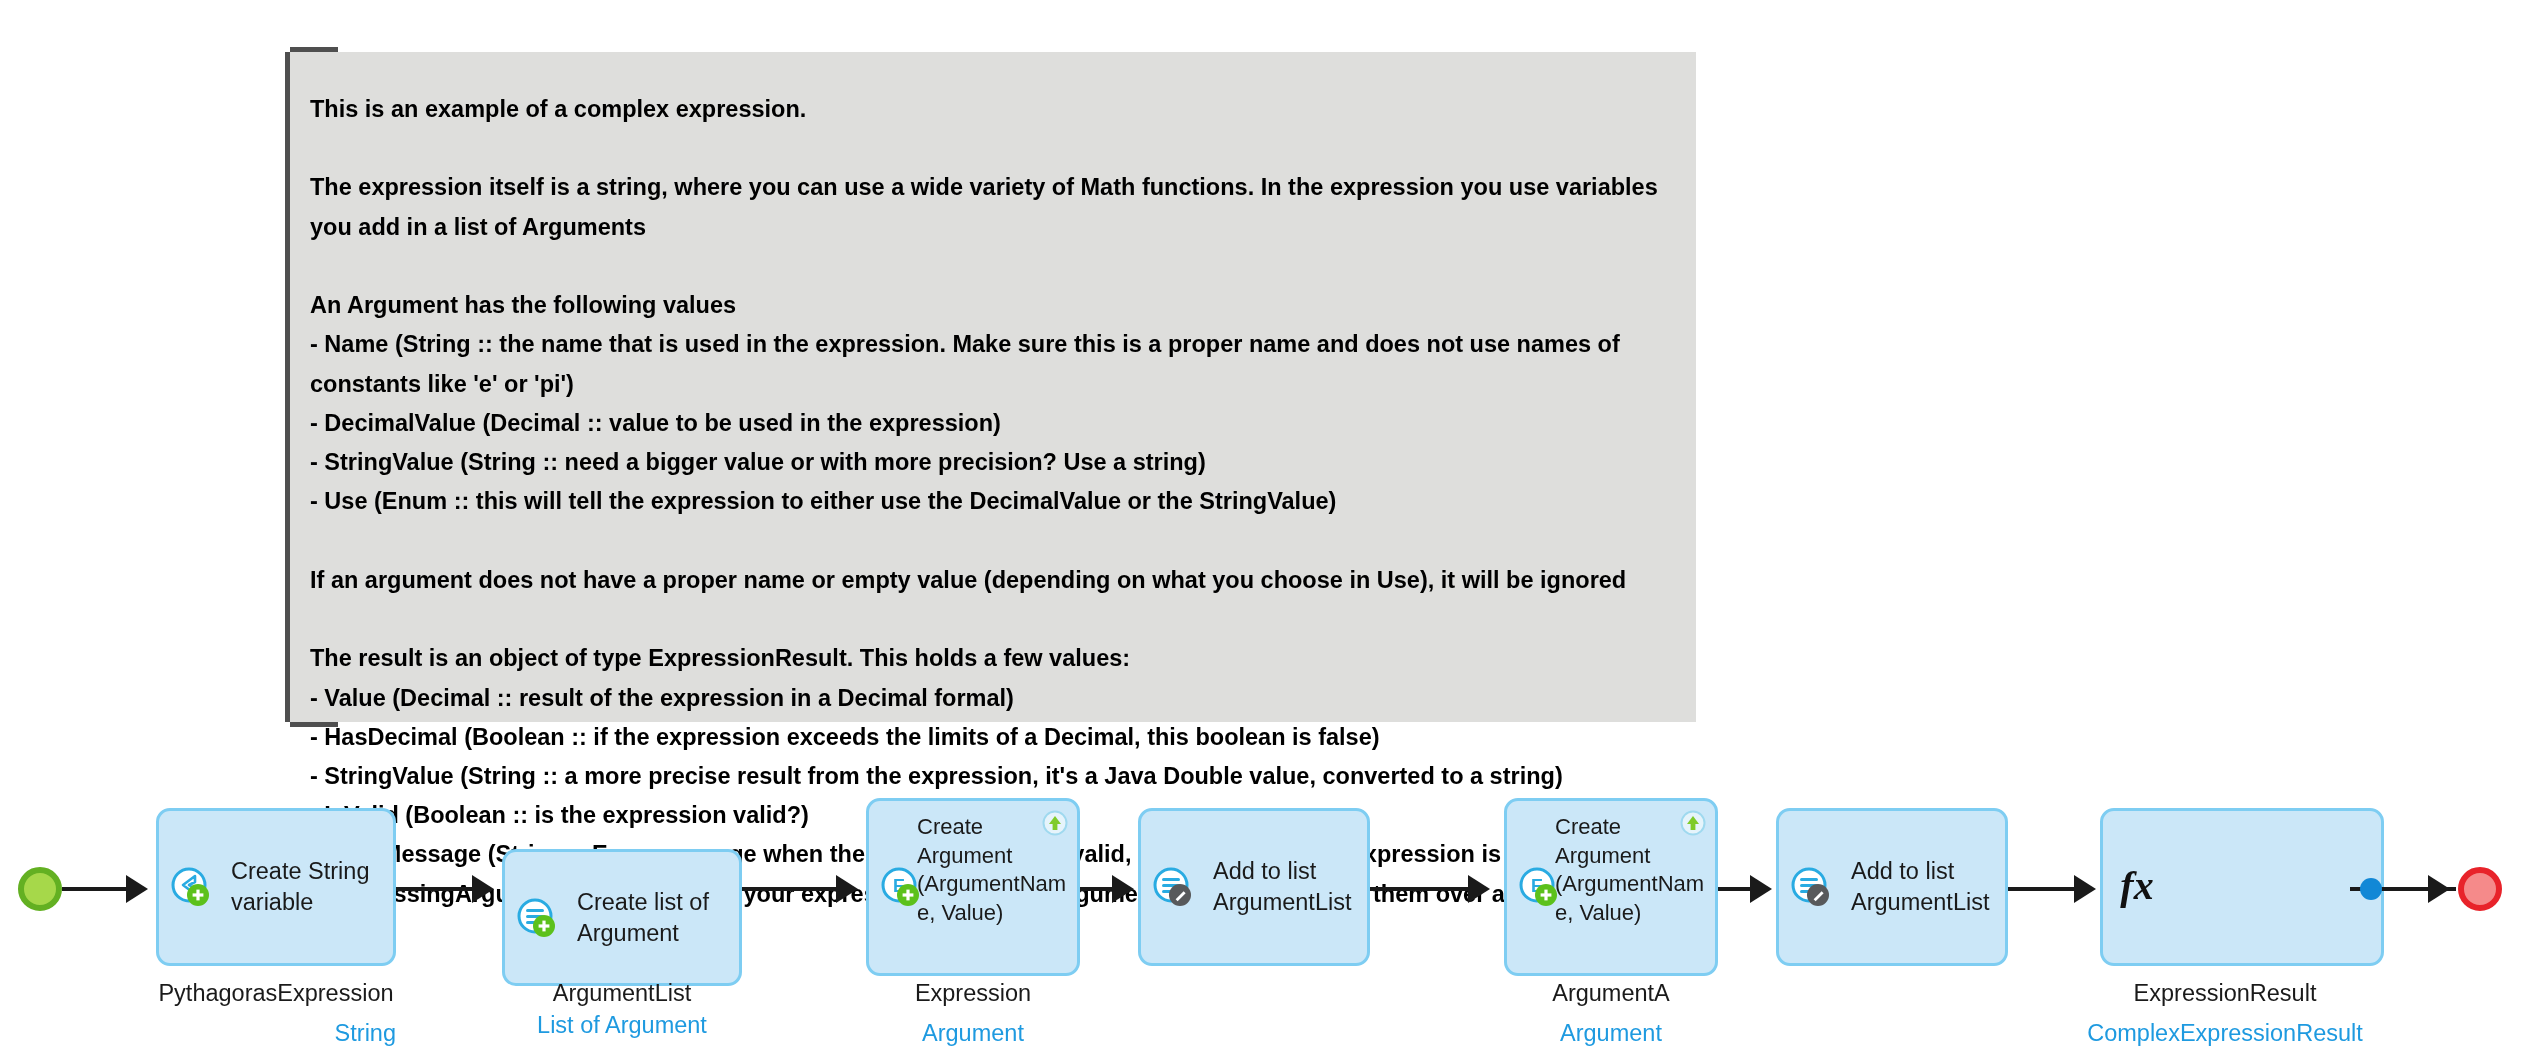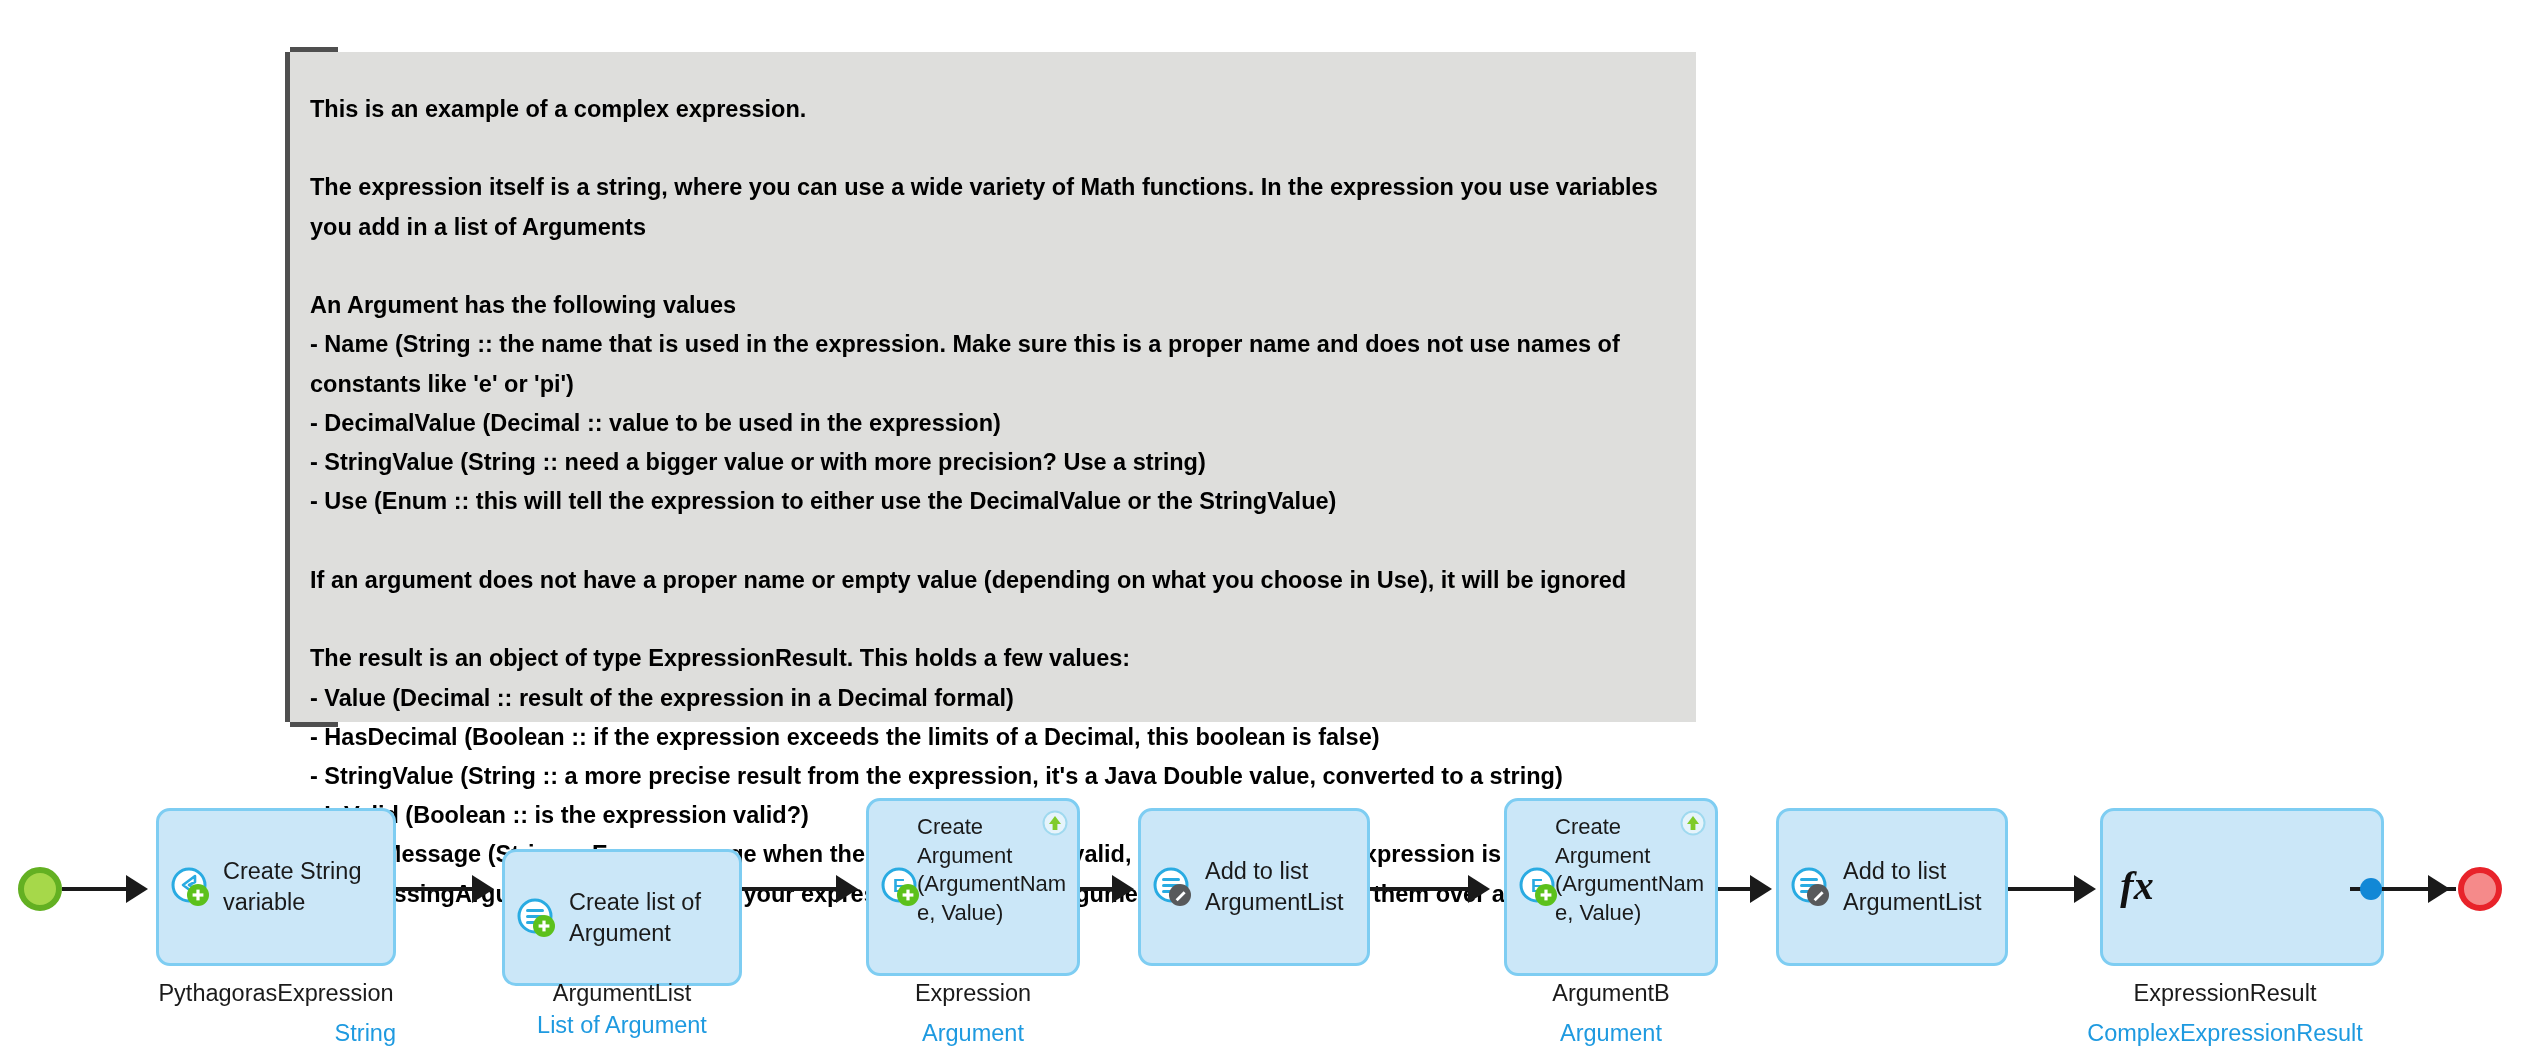--- a/index.html
+++ b/index.html
@@ -66,21 +66,21 @@
     border-radius: 14px;
     box-shadow: 0 0 0 0 transparent;
   }
   .node-inner {
     position: relative;
     width: 100%;
     height: 100%;
   }
   .node-label {
     position: absolute;
-    left: 64px;
+    left: 72px;
     right: 8px;
     top: 50%;
     transform: translateY(-50%);
     font-size: 23.5px;
     line-height: 1.33;
     color: #1a1a1a;
     white-space: pre-line;
     font-family: "Liberation Sans", sans-serif;
   }
   .node-label.tall {
@@ -286,21 +286,21 @@
             <circle cx="14" cy="14" r="11.5" fill="#e6f4fb" stroke="#9fd9ef" stroke-width="2"></circle>
             <path d="M14 7 L20 15 L16.4 15 L16.4 21 L11.6 21 L11.6 15 L8 15 Z" fill="#7fcb2a"></path>
           </svg>
         </span>
         <span class="node-label tall" style="left:48px;right:4px;font-size:22px;line-height:1.3;">Create
 Argument
 (ArgumentNam
 e, Value)</span>
       </div>
     </div>
-    <div class="cap-name" style="left:1504px;top:200px;width:214px;">ArgumentB</div>
+    <div class="cap-name" style="left:1504px;top:200px;width:214px;">ArgumentA</div>
     <div class="cap-type" style="left:1504px;top:240px;width:214px;">Argument</div>
 
     <div class="conn" style="left:1718px;top:107px;width:46px;"></div>
     <div class="arrowhead" style="left:1750px;top:95px;"></div>
 
     <div class="node" style="left:1776px;top:28px;width:232px;height:158px;">
       <div class="node-inner">
         <span class="node-icon">
           <svg width="44" height="44" viewBox="0 0 44 44">
             <circle cx="20" cy="20" r="16" fill="#ffffff" stroke="#29abe2" stroke-width="3"></circle>

